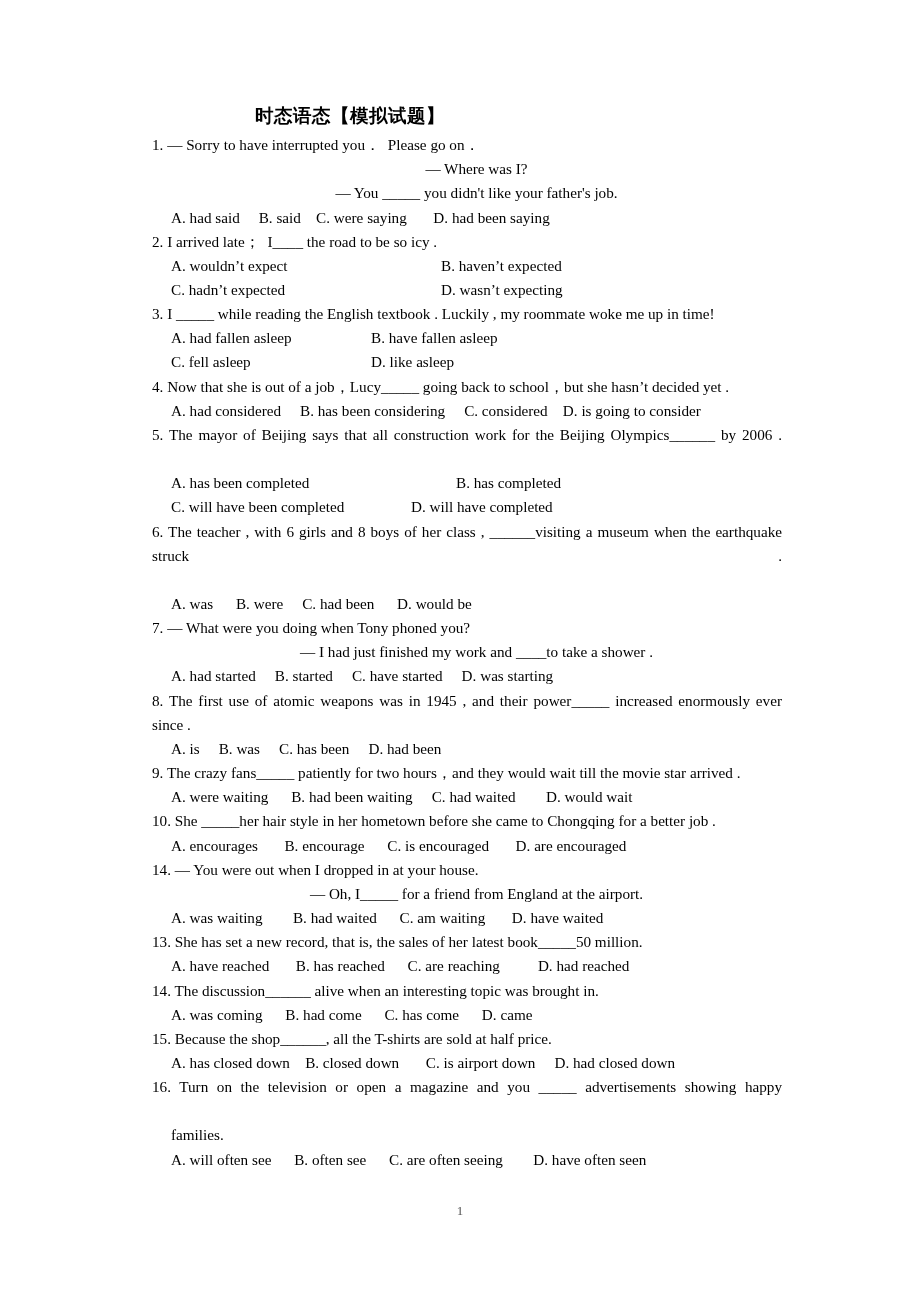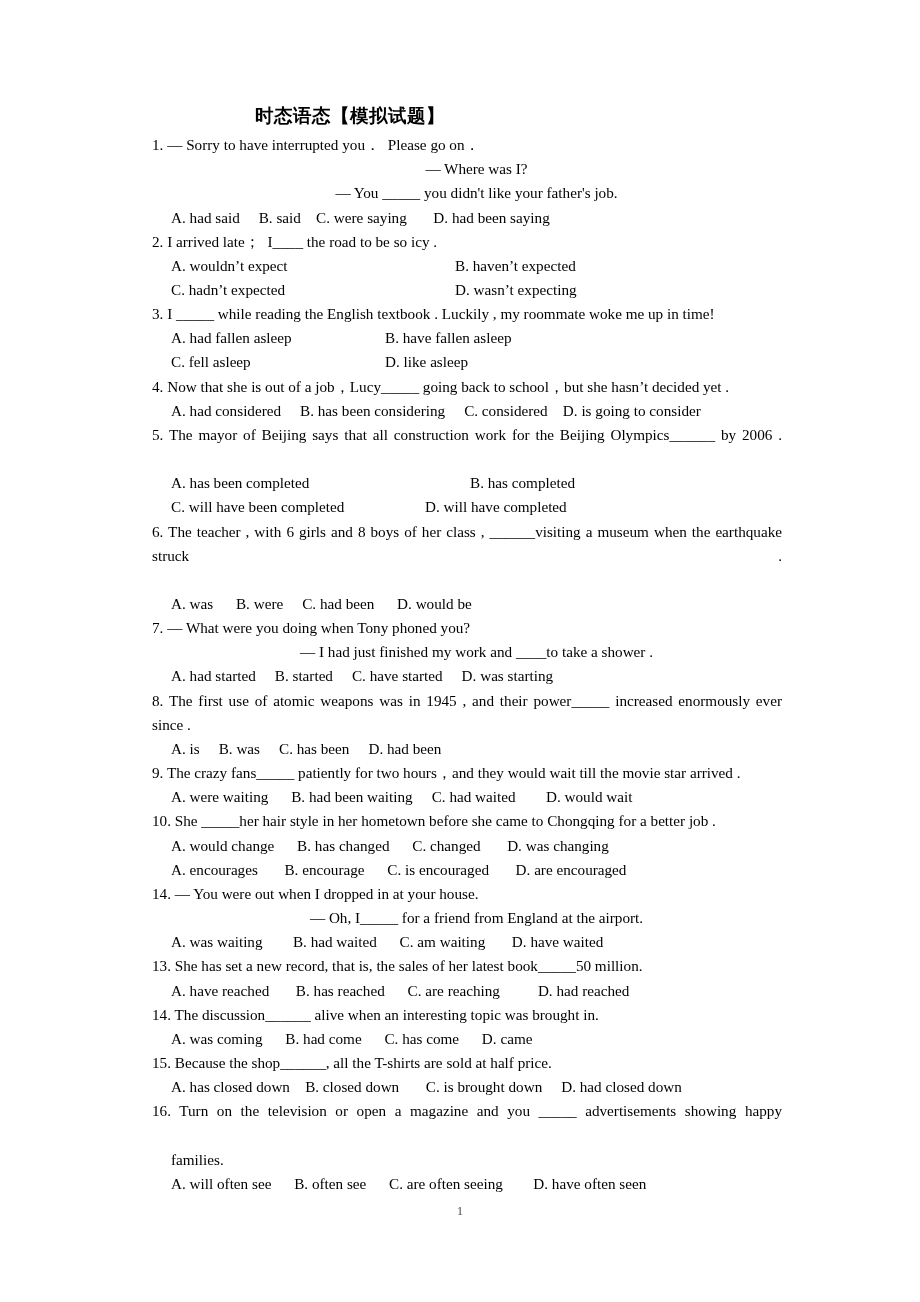--- a/index.html
+++ b/index.html
@@ -71,21 +71,20 @@
     padding-left: 19px;
     font-size: 15.2px;
     line-height: 24.15px;
     white-space: pre;
   }
   .opts-wide {
     padding-left: 19px;
     font-size: 15.2px;
     line-height: 24.15px;
     display: flex;
-    gap: 14px;
   }
   .opts-wide > span {
     display: inline-block;
   }
   .wrapind {
     padding-left: 19px;
   }
   .pagenum {
     position: absolute;
     left: 0;
@@ -169,21 +168,20 @@
       <div class="opts">A. is     B. was     C. has been     D. had been</div>
     </div>
 
     <div class="q">
       <div class="line">9. The crazy fans_____ patiently for two hours，and they would wait till the movie star arrived .</div>
       <div class="opts">A. were waiting      B. had been waiting     C. had waited        D. would wait</div>
     </div>
 
     <div class="q">
       <div class="line">10. She _____her hair style in her hometown before she came to Chongqing for a better job .</div>
-      <div class="opts">A. would change      B. has changed      C. changed       D. was changing</div>
     </div>
 
     <div class="q">
       <div class="opts">A. encourages       B. encourage      C. is encouraged       D. are encouraged</div>
     </div>
 
     <div class="q">
       <div class="line">14. — You were out when I dropped in at your house.</div>
       <div class="line dlg">— Oh, I_____ for a friend from England at the airport.</div>
       <div class="opts">A. was waiting        B. had waited      C. am waiting       D. have waited</div>
@@ -194,21 +192,21 @@
       <div class="opts">A. have reached       B. has reached      C. are reaching          D. had reached</div>
     </div>
 
     <div class="q">
       <div class="line">14. The discussion______ alive when an interesting topic was brought in.</div>
       <div class="opts">A. was coming      B. had come      C. has come      D. came</div>
     </div>
 
     <div class="q">
       <div class="line">15. Because the shop______, all the T-shirts are sold at half price.</div>
-      <div class="opts">A. has closed down    B. closed down       C. is brought down     D. had closed down</div>
+      <div class="opts">A. has closed down    B. closed down       C. is airport down     D. had closed down</div>
     </div>
 
     <div class="q">
       <div class="stem-just force">16. Turn on the television or open a magazine and you _____ advertisements showing happy</div>
       <div class="line wrapind">families.</div>
       <div class="opts">A. will often see      B. often see      C. are often seeing        D. have often seen</div>
     </div>
 
   </div>
 

